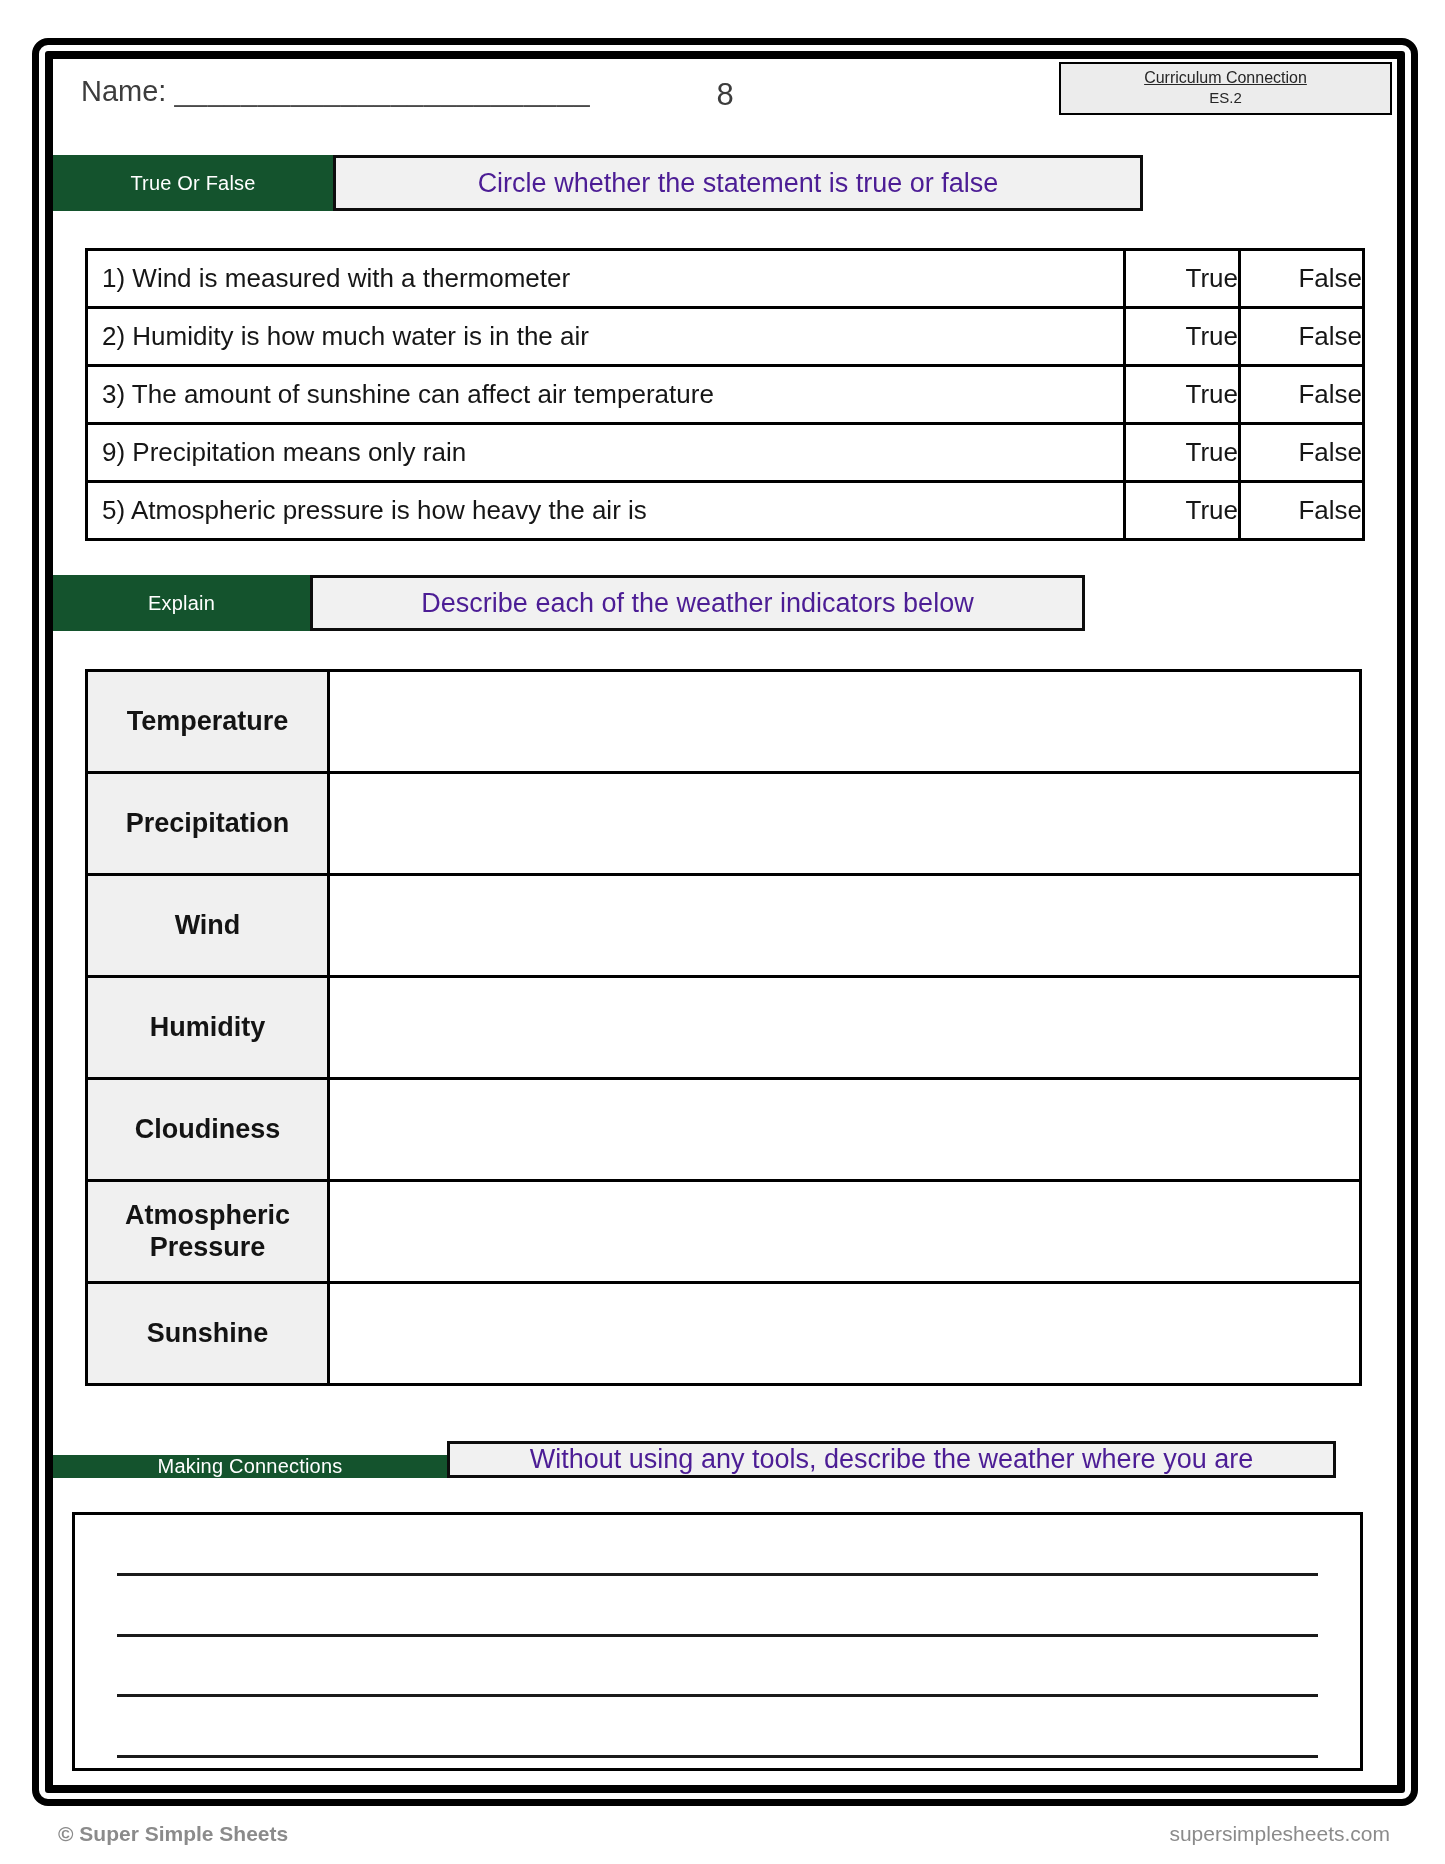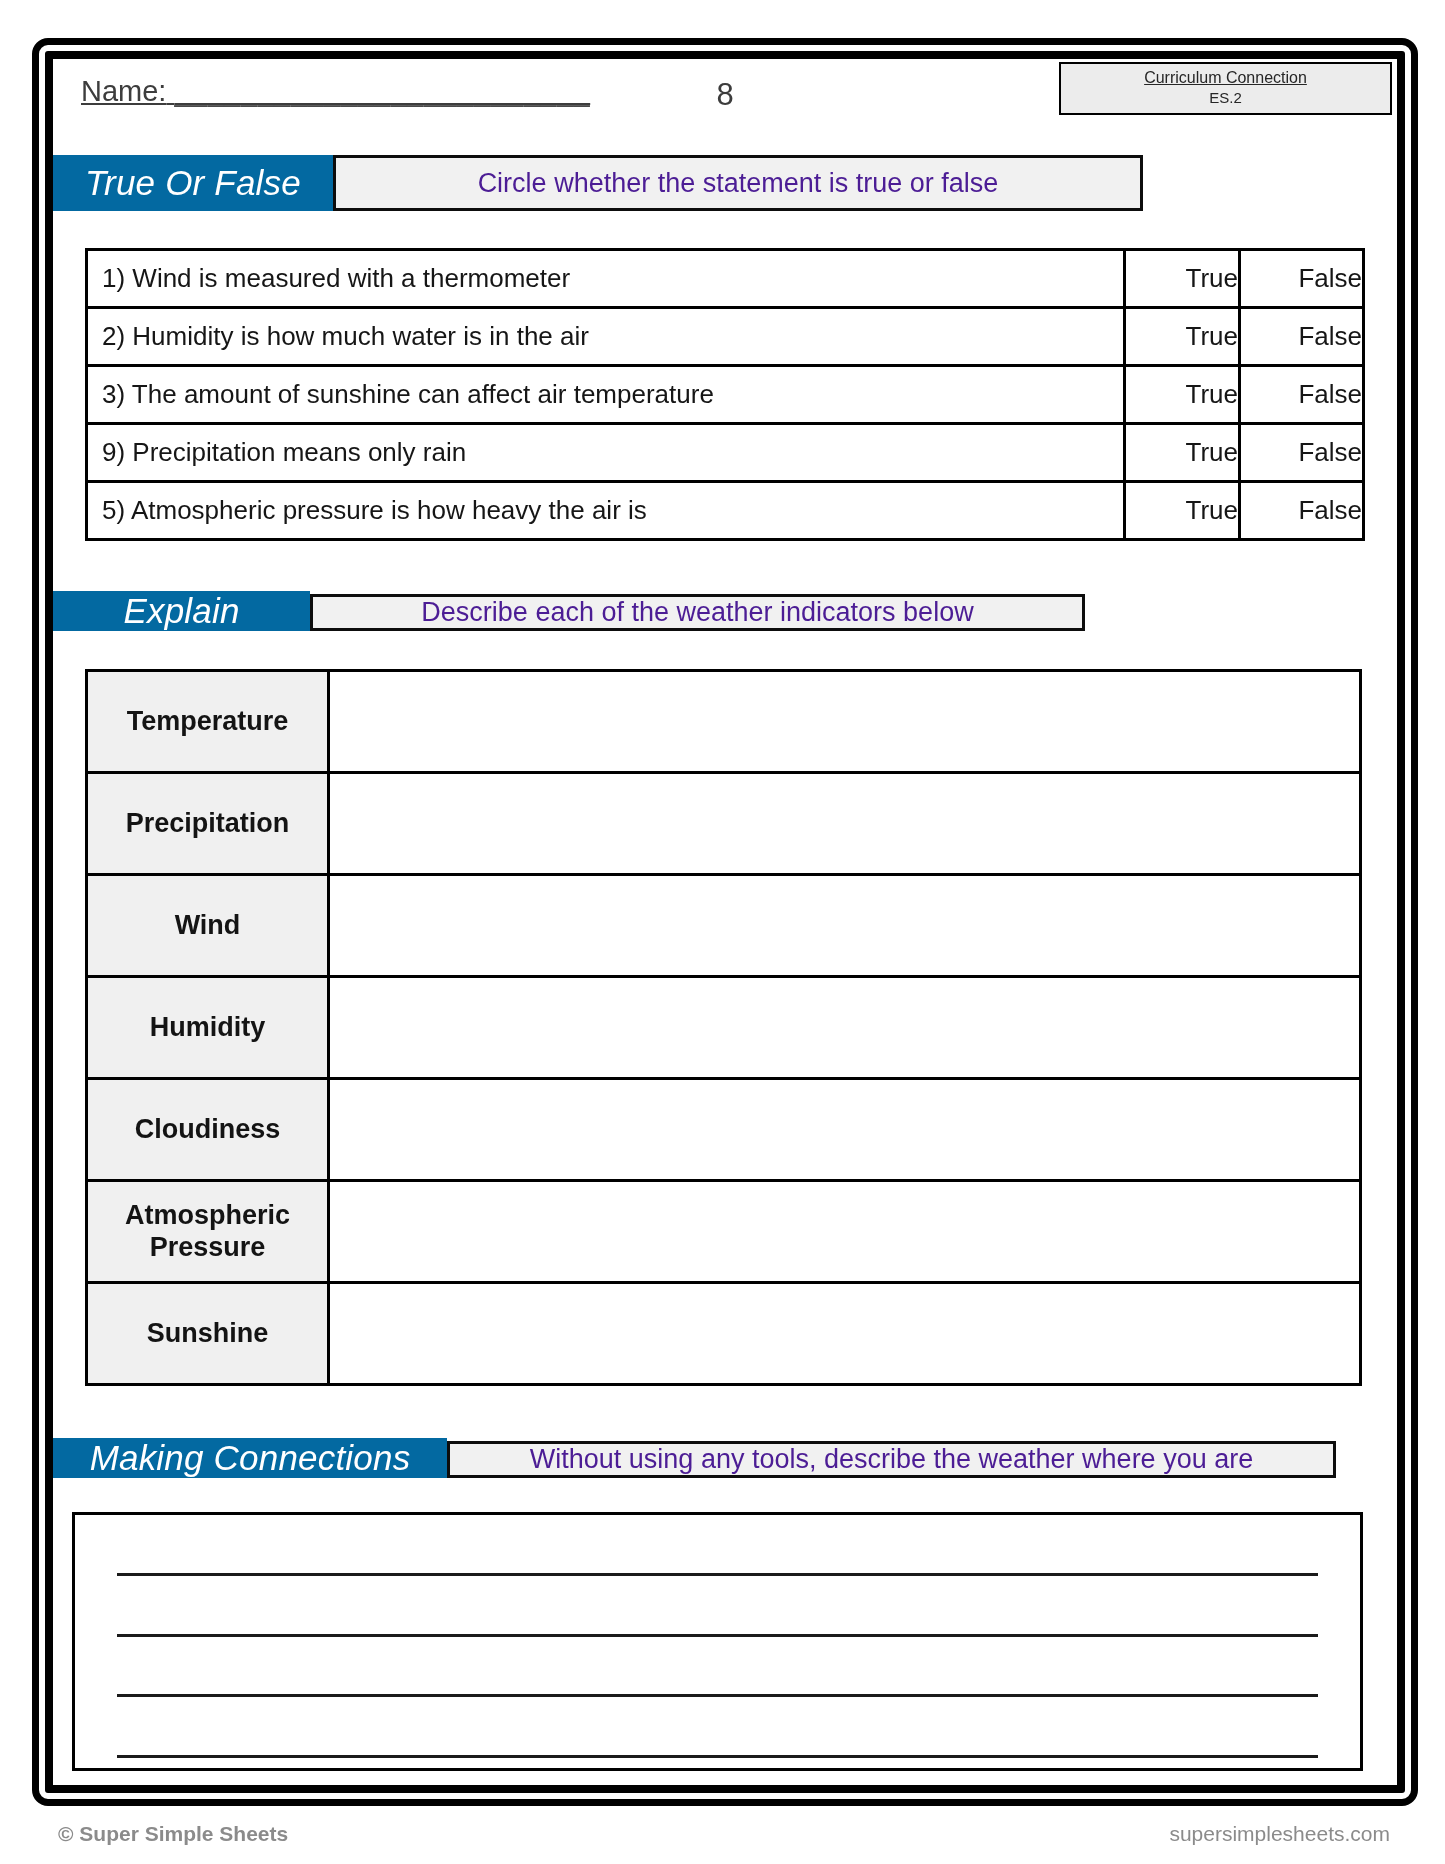--- a/index.html
+++ b/index.html
@@ -8,36 +8,36 @@
   body { position:relative; overflow:hidden; }
 
   
   .outer-border { position:absolute; left:32px; top:38px; width:1386px; height:1768px;
     border:7px solid #000; border-radius:16px; }
   .inner-border { position:absolute; left:6px; top:6px; right:6px; bottom:6px;
     border:8px solid #000; border-radius:3px; }
   .content { position:absolute; inset:0; }
 
   
-  .name-block { position:absolute; left:28px; top:16px; font-size:29px; color:#3d3d3d; white-space:nowrap;text-decoration:underline; }
+  .name-block { position:absolute; left:28px; top:16px; font-size:29px; color:#3d3d3d; white-space:nowrap; }
   .name-line { color:#4a4a4a; letter-spacing:0.5px; }
   .page-number { position:absolute; left:0; right:0; top:18px; text-align:center; font-size:31px; color:#3c3c3c; }
   .curriculum-box { position:absolute; top:3px; right:5px; width:333px; height:53px;
     background:#ececec; border:2px solid #000; text-align:center; padding-top:5px; }
   .curriculum-title { font-size:16px; color:#262626; text-decoration:underline; }
   .curriculum-code { font-size:15px; color:#262626; margin-top:2px; }
 
   
   .section-header { position:absolute; left:0; height:56px; display:flex; align-items:stretch; }
-  .sec-label { background:#0369a1; color:#fff; display:flex; align-items:center; justify-content:center;
-    font-size:35px; letter-spacing:0.2px;font-style:italic; }
+  .sec-label { background:#14532d; color:#fff; display:flex; align-items:center; justify-content:center;
+    font-size:20px; letter-spacing:0.2px; }
   .sec-instr { background:#f1f1f1; border:3px solid #0d0d0d; display:flex; align-items:center;
     justify-content:center; font-size:27px; color:#4c1d95; }
   #tf-header { top:96px; }  #tf-header .sec-label { width:280px; } #tf-header .sec-instr { width:810px; }
-  #ex-header { top:516px;align-items:flex-end; } #ex-header .sec-label { width:257px; } #ex-header .sec-instr { width:775px; }
+  #ex-header { top:516px; } #ex-header .sec-label { width:257px; } #ex-header .sec-instr { width:775px; }
   #mc-header { top:1363px;align-items:flex-end; } #mc-header .sec-label { width:394px; } #mc-header .sec-instr { width:889px; }
 
   
   .tf-table { position:absolute; left:32px; top:189px; width:1277px; border-collapse:collapse;
     table-layout:fixed; }
   .tf-table td { border:3px solid #000; height:58px; font-size:26px; color:#161616; }
   .tf-table td.stmt { padding-left:14px; }
   .tf-table td.tf-opt { text-align:right; }
   .col-stmt { width:1038px; } .col-true { width:115px; } .col-false { width:124px; }
 

